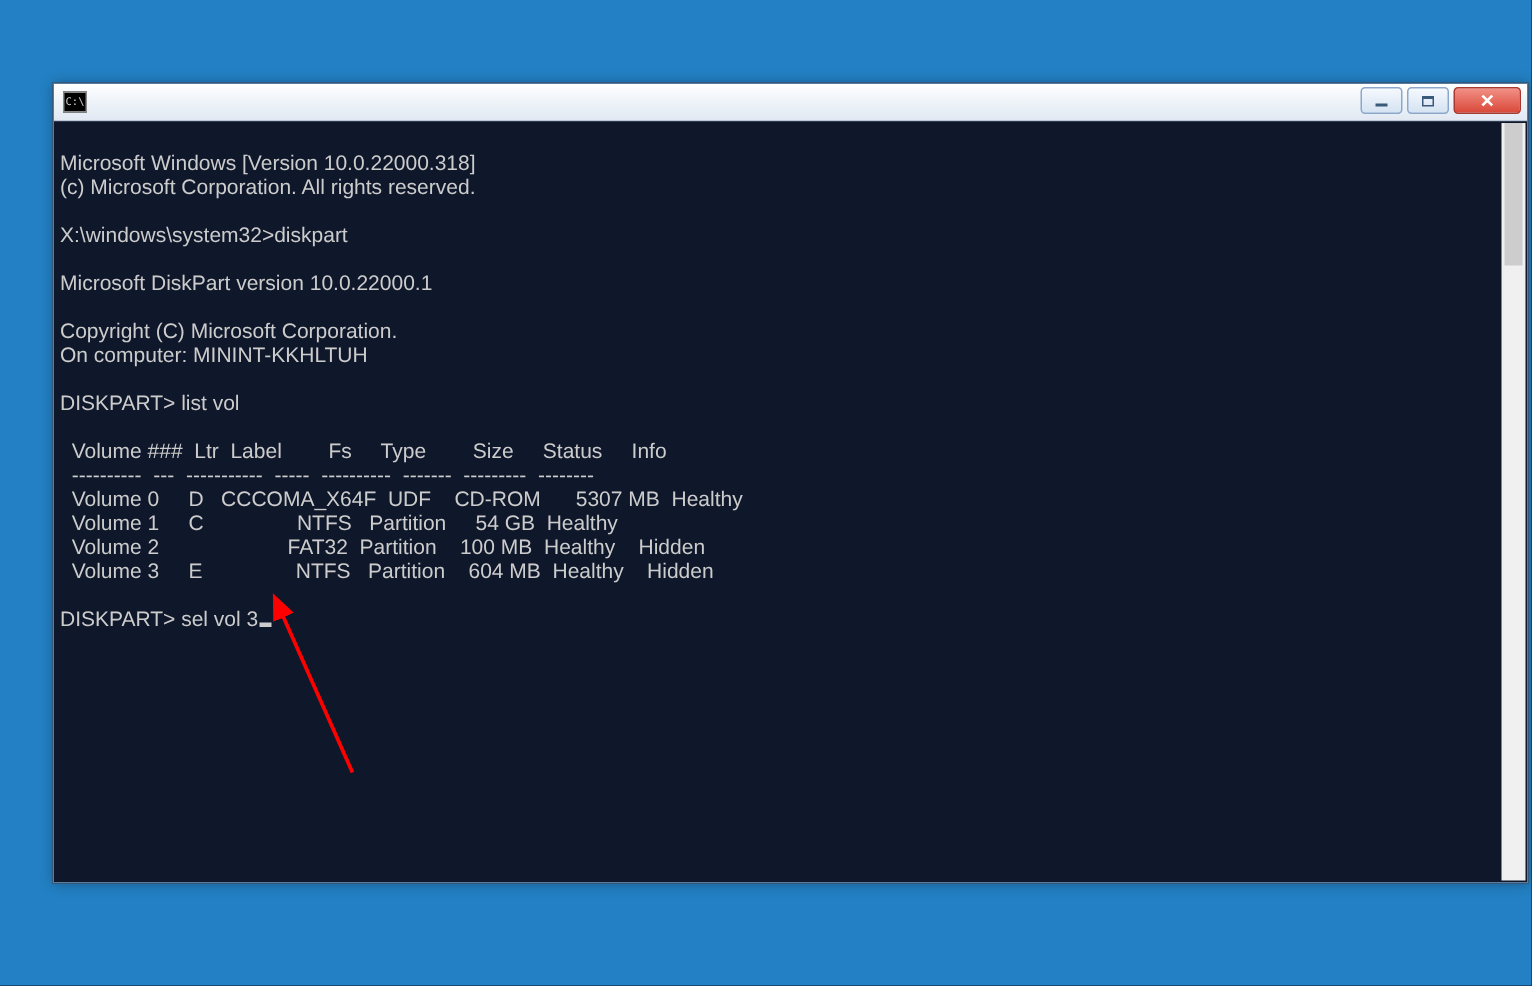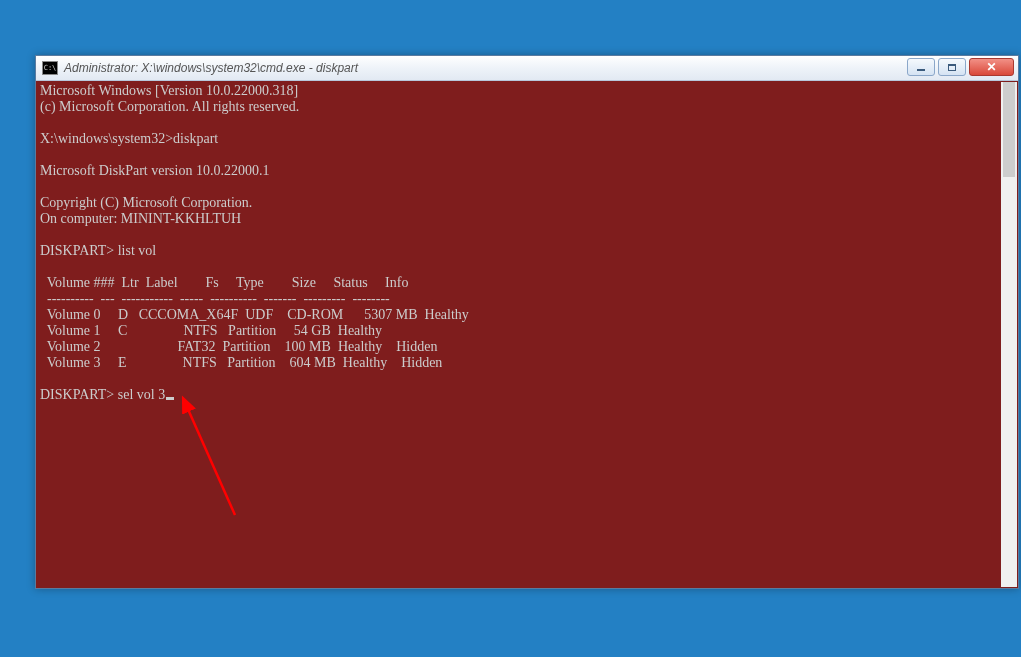--- a/index.html
+++ b/index.html
@@ -102,26 +102,26 @@
       font-weight: bold;
       font-size: 12px;
       line-height: 1;
     }
     .terminal {
       position: absolute;
       top: 25px;
       left: 0;
       right: 0;
       bottom: 0;
-      background: #7f1d1d;
+      background: #0f172a;
       color: #ccc;
-      font-family: Liberation Serif, serif;
+      font-family: Liberation Sans, sans-serif;
       font-size: 14px;
       line-height: 16px;
-      padding: 2px 4px;
+      padding: 19px 4px;
       white-space: pre;
       overflow: hidden;
     }
     .scrollbar {
       position: absolute;
       right: 1px;
       top: 26px;
       width: 16px;
       bottom: 1px;
       background: #f0f0f0;
@@ -148,21 +148,20 @@
       position: absolute;
       pointer-events: none;
     }
   </style>
 </head>
 <body>
 
 <div class="window">
   <div class="titlebar">
     <div class="titlebar-icon">C:\</div>
-    <div class="titlebar-text">Administrator: X:\windows\system32\cmd.exe - diskpart</div>
     <div class="window-controls">
       <div class="win-btn min">
           <div class="min-glyph"></div>
         </div>
       <div class="win-btn max">
           <div class="max-glyph"></div>
         </div>
       <div class="win-btn close">
           <span class="close-glyph">✕</span>
         </div>

